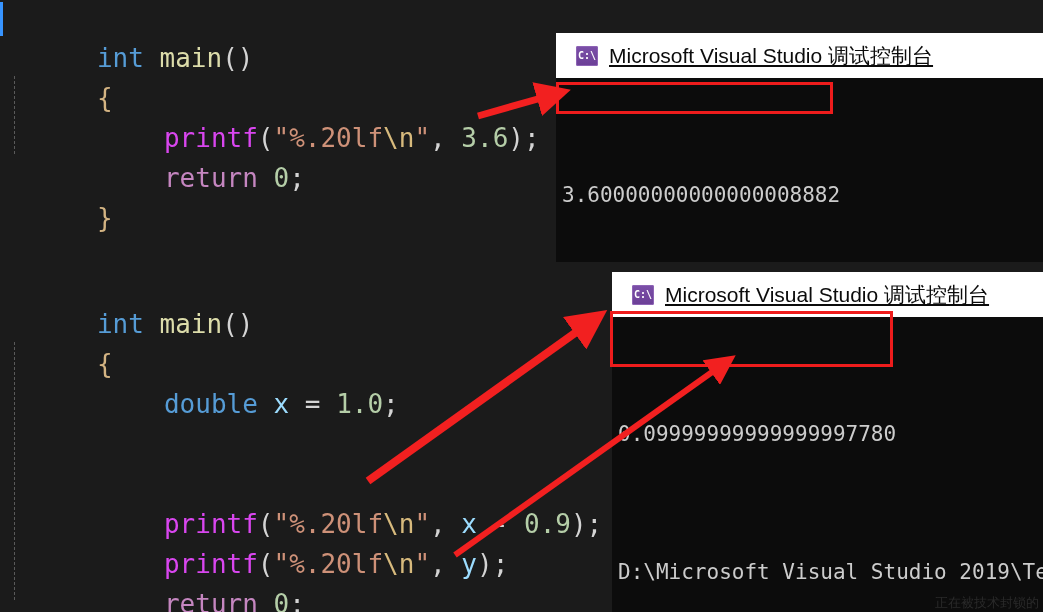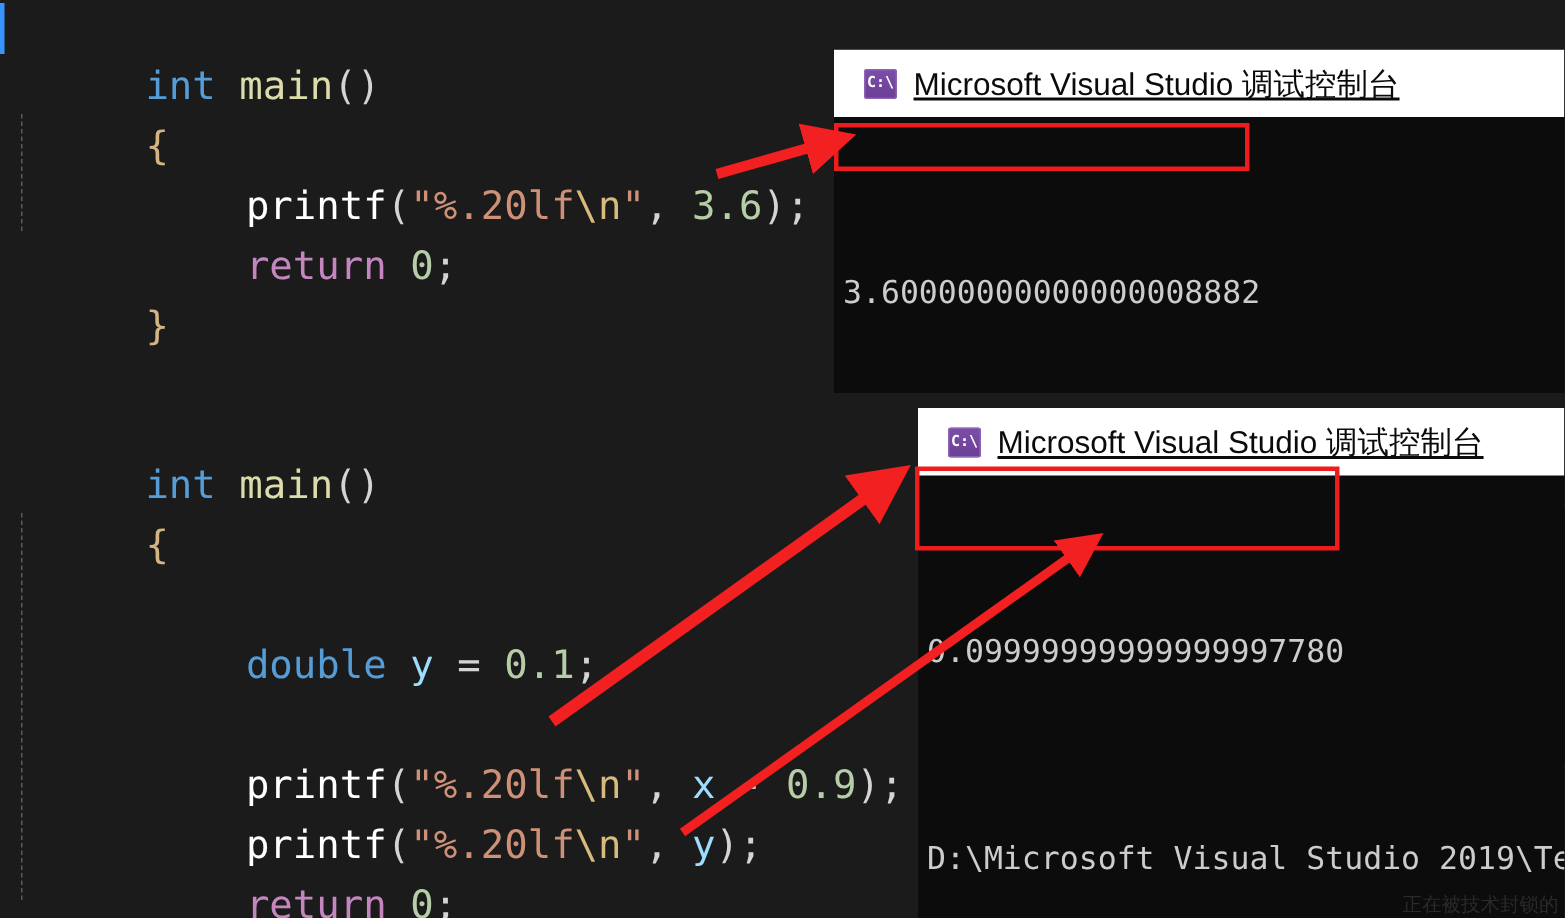--- a/index.html
+++ b/index.html
@@ -17,21 +17,21 @@
   .code-line{
     position:absolute;left:0;
     font-family:"DejaVu Sans Mono",monospace;
     font-size:26px;
     line-height:40px;
     white-space:pre;
     color:#d4d4d4;
     letter-spacing:0px;
   }
   .kw-blue{color:#569cd6;}
-  .fn-yellow{color:#ffffff;}
+  .fn-yellow{color:#d946ef;}
   .str-org{color:#ce9178;}
   .esc{color:#d7ba7d;}
   .num{color:#b5cea8;}
   .punct{color:#d4d4d4;}
   .paren{color:#d4d4d4;}
   .ret-pink{color:#c586c0;}
   .var-blue{color:#9cdcfe;}
   .brace{color:#d4b483;}
   .fn-name{color:#dcdcaa;}
 
@@ -113,24 +113,24 @@
     <div class="code-line" style="top:264px;left:3px;">
       <span class="kw-blue">int</span><span class="punct"> </span><span class="fn-name">main</span><span class="paren">()</span>
     </div>
 
     <div class="code-line" style="top:304px;left:3px;">
       <span class="brace">{</span>
     </div>
 
     <div class="indent-guide" style="left:14px;top:342px;height:258px;"></div>
 
+    <div class="code-line" style="top:344px;left:70px;">
+      <span class="kw-blue">double</span><span class="punct"> </span><span class="var-blue">x</span><span class="punct"> </span><span class="punct">=</span><span class="punct"> </span><span class="num">1.0</span><span class="punct">;</span>
+    </div>
 
-    <div class="code-line" style="top:384px;left:70px;">
-      <span class="kw-blue">double</span><span class="punct"> </span><span class="var-blue">y</span><span class="punct"> </span><span class="punct">=</span><span class="punct"> </span><span class="num">0.1</span><span class="punct">;</span>
-    </div>
 
     <div class="code-line" style="top:464px;left:70px;">
       <span class="fn-yellow">printf</span><span class="paren">(</span><span class="str-org">"%.20lf</span><span class="esc">\n</span><span class="str-org">"</span><span class="punct">, </span><span class="var-blue">x</span><span class="punct"> - </span><span class="num">0.9</span><span class="paren">);</span>
     </div>
 
     <div class="code-line" style="top:504px;left:70px;">
       <span class="fn-yellow">printf</span><span class="paren">(</span><span class="str-org">"%.20lf</span><span class="esc">\n</span><span class="str-org">"</span><span class="punct">, </span><span class="var-blue">y</span><span class="paren">);</span>
     </div>
 
     <div class="code-line" style="top:544px;left:70px;">

